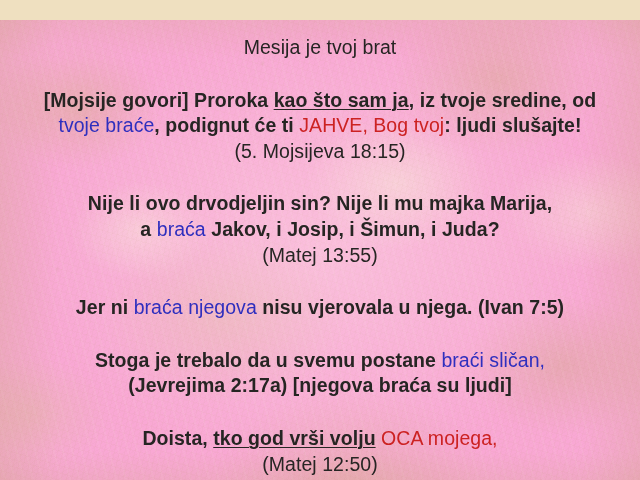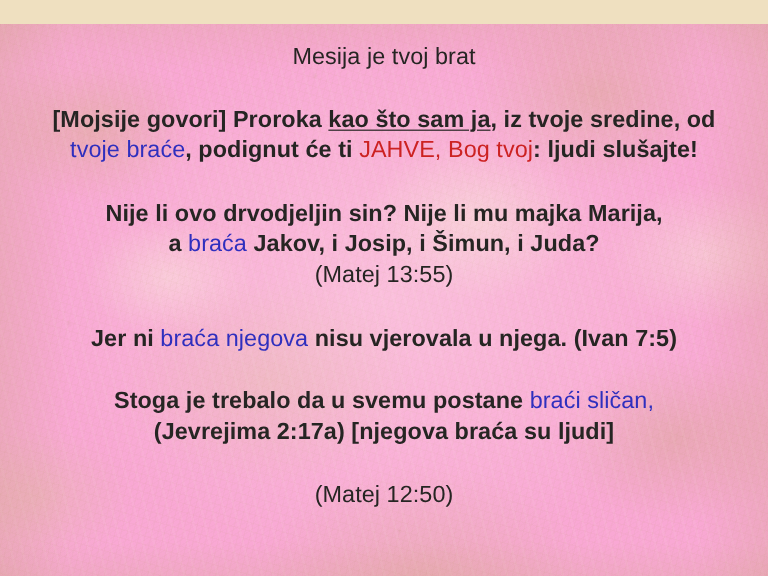--- a/index.html
+++ b/index.html
@@ -127,20 +127,21 @@
     <span class="title">Mesija je tvoj brat</span>
     <div class="gap-title"></div>
 
     <div class="block">
       <span class="ln">
         <span class="dark">[Mojsije govori] Proroka </span><span class="dark ul">kao što sam ja</span><span class="dark">, iz tvoje sredine, od</span>
       </span>
       <span class="ln">
         <span class="blue">tvoje braće</span><span class="dark">, podignut će ti </span><span class="red">JAHVE, Bog tvoj</span><span class="dark">: ljudi slušajte!</span>
       </span>
+      <span class="ln">(5. Mojsijeva 18:15)</span>
     </div>
 
     <div class="gap-md"></div>
 
     <div class="block">
       <span class="ln">
         <span class="dark">Nije li ovo drvodjeljin sin? Nije li mu majka Marija,</span>
       </span>
       <span class="ln">
         <span class="dark">a </span><span class="blue">braća</span><span class="dark"> Jakov, i Josip, i Šimun, i Juda?</span>
@@ -163,17 +164,20 @@
         <span class="dark">Stoga je trebalo da u svemu postane </span><span class="blue">braći sličan,</span>
       </span>
       <span class="ln">
         <span class="dark">(Jevrejima 2:17a) [njegova braća su ljudi]</span>
       </span>
     </div>
 
     <div class="gap-md"></div>
 
     <div class="block">
+      <span class="ln">
+        <span class="dark">Doista, </span><span class="dark ul">tko god vrši volju</span><span class="dark"> </span><span class="red">OCA mojega,</span>
+      </span>
       <span class="ln">(Matej 12:50)</span>
     </div>
 
   </div>
 </div>
 
 </body></html>

